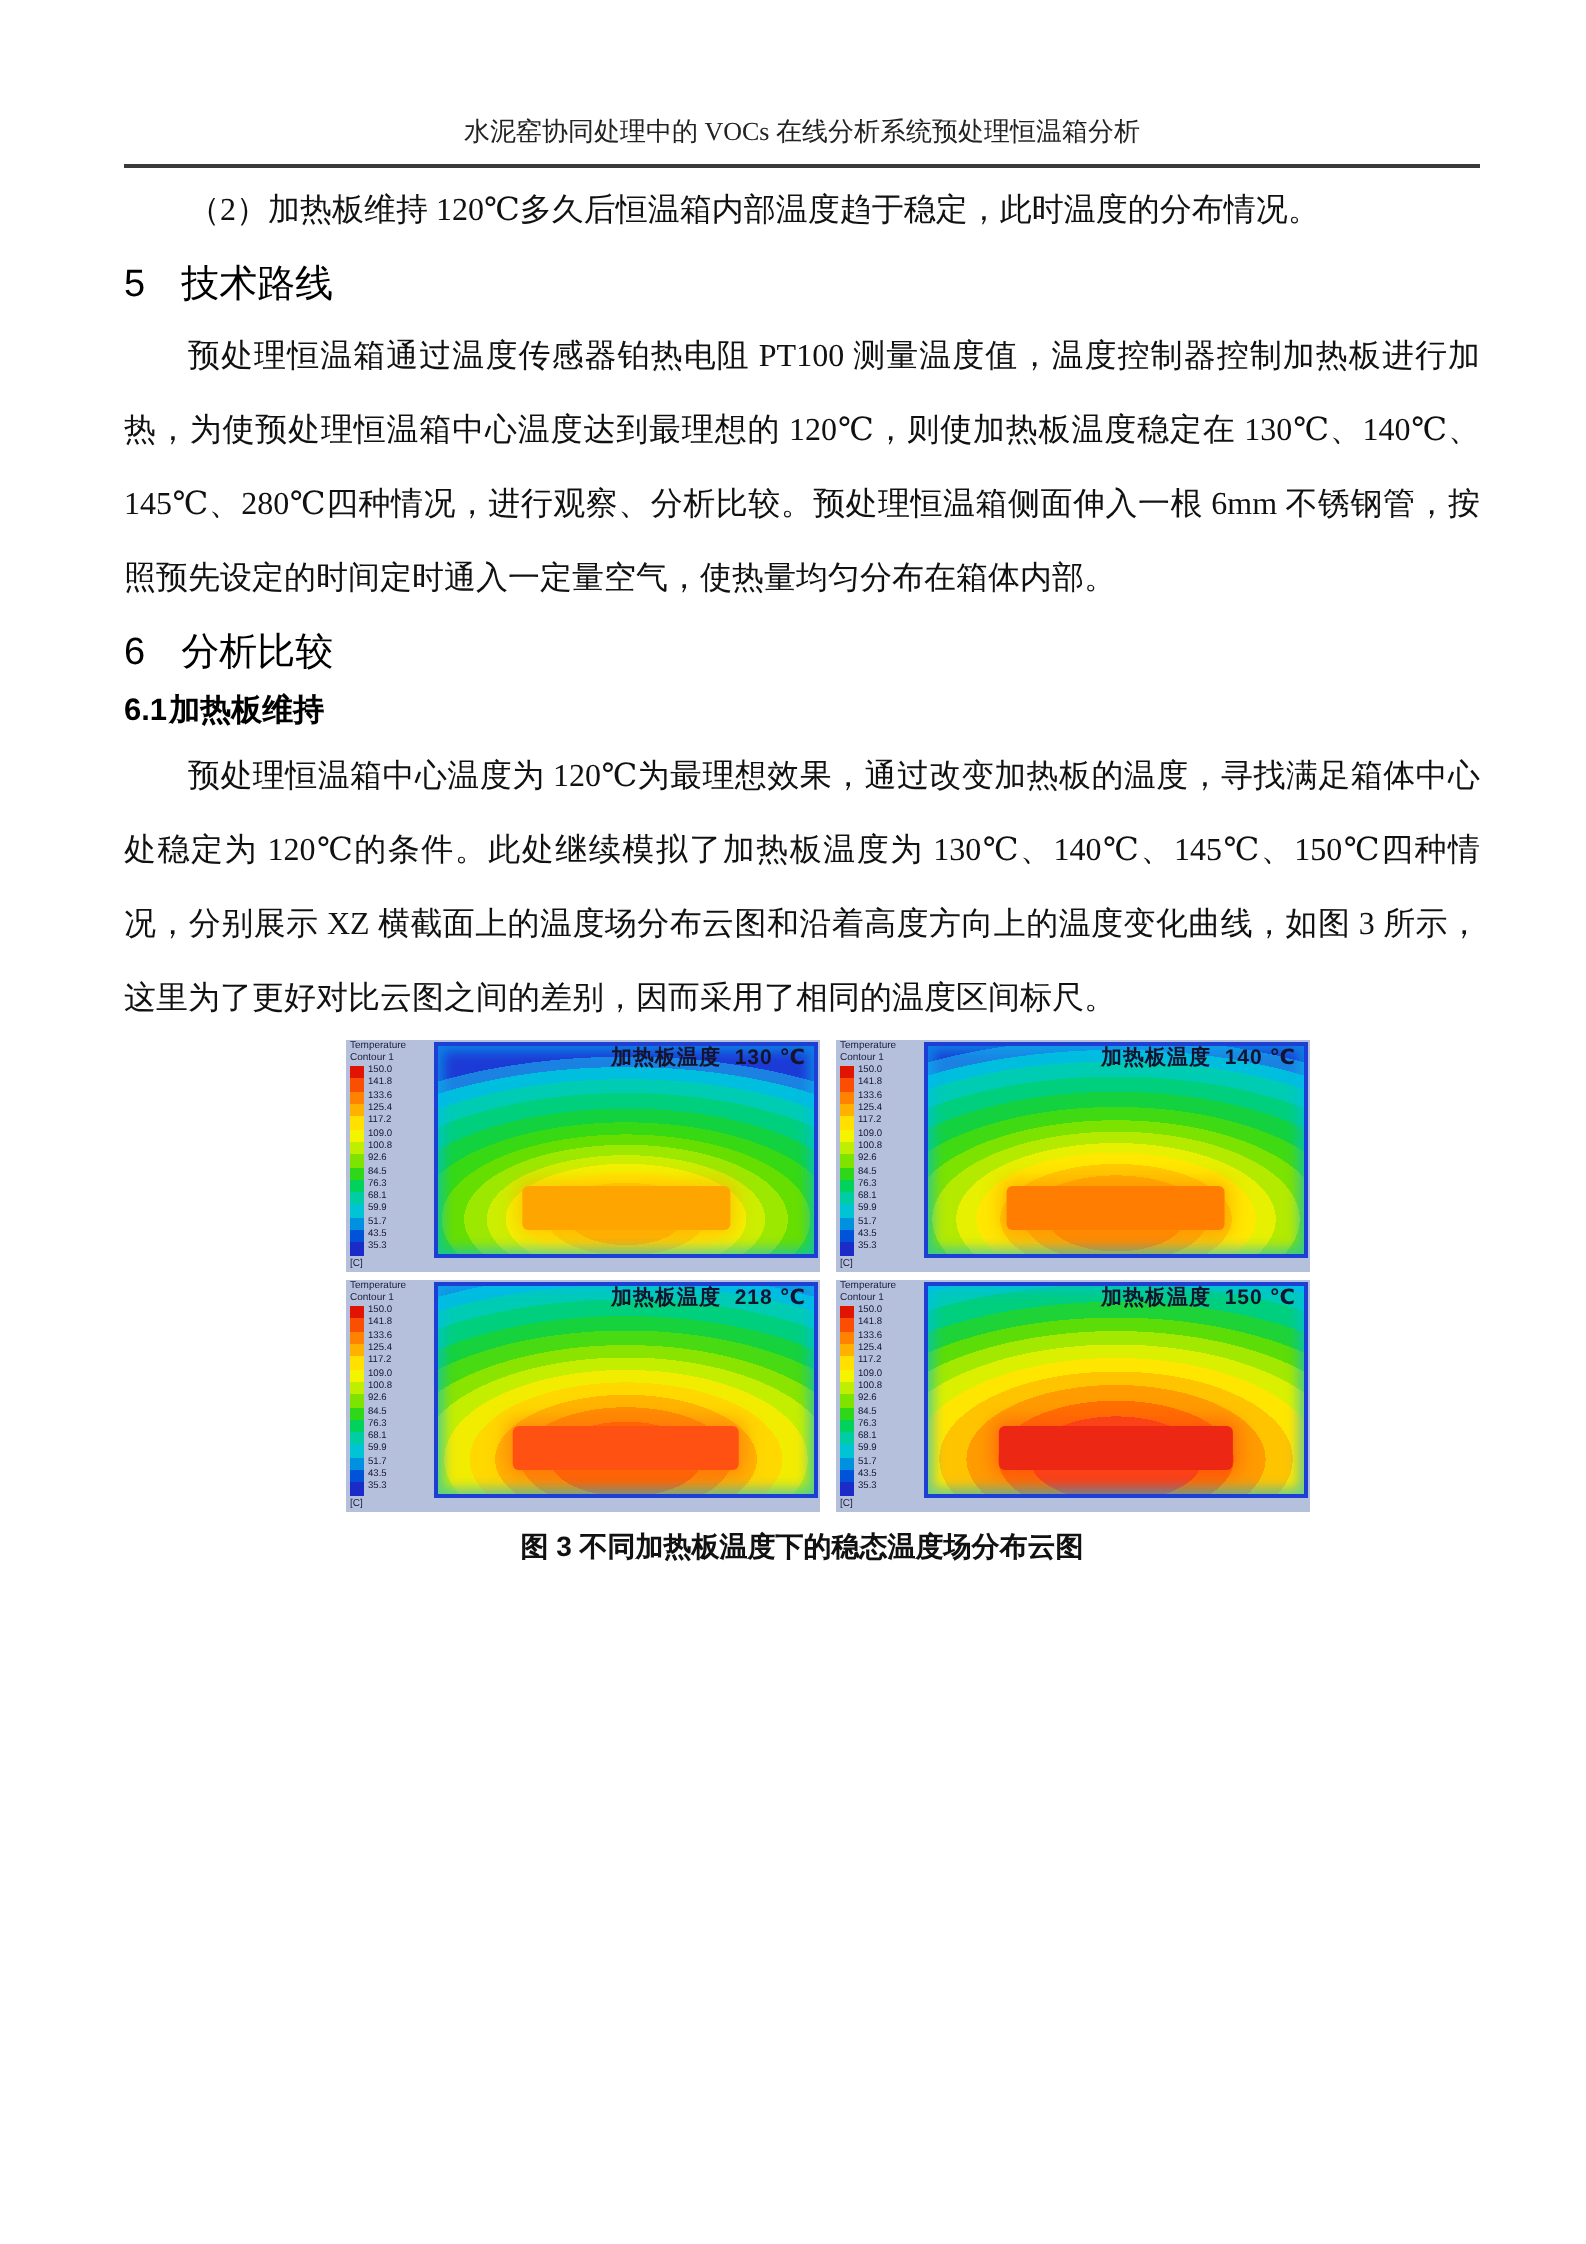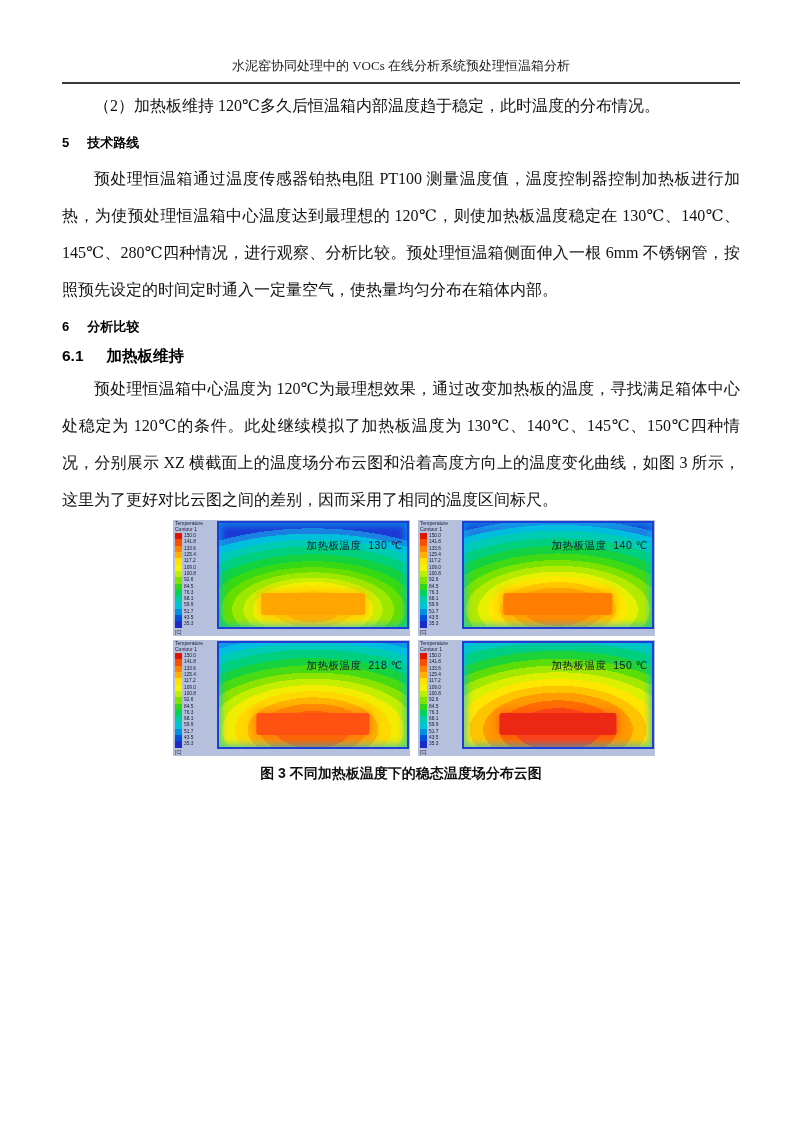--- a/index.html
+++ b/index.html
@@ -6,42 +6,42 @@
   .page{position:relative;width:793px;height:948px;background:#ffffff;overflow:hidden;
         font-family:"Liberation Serif","DejaVu Serif",serif;color:#1a1a1a;}
   .content{padding:0 53px 0 62px;}
   
   .running-title{padding-top:57px;text-align:center;font-size:13px;line-height:18px;color:#222;}
   .header-rule{margin-top:7px;border-bottom:2px solid #3a3a3a;}
   
   .par{margin:0;font-size:16px;line-height:37px;text-indent:2em;text-align:justify;color:#111;}
   .par.first{margin-top:3px;}
   .sec-h{margin:6px 0 4px;font-family:"Liberation Sans","DejaVu Sans",sans-serif;
-         font-weight:700;font-size:13px;line-height:26px;color:#000;}
+         font-weight:400;font-size:19px;line-height:26px;color:#000;}
   .sec-h .sec-num{margin-right:18px;}
   .sub-h{margin:4px 0 2px;font-family:"Liberation Sans","DejaVu Sans",sans-serif;
          font-weight:700;font-size:15.5px;line-height:24px;color:#000;}
-  .sub-h .sec-num{margin-right:23px;}
+  .sub-h .sec-num{margin-right:1px;}
   
   .figure-grid{margin:2px 0 0 111px;display:grid;grid-template-columns:237px 237px;
                grid-auto-rows:116px;gap:4px 8px;}
   .panel{position:relative;width:237px;height:116px;background:#b5c0dd;
          font-family:"Liberation Sans","DejaVu Sans",sans-serif;}
   .legend{position:absolute;left:0;top:0;bottom:0;width:44px;box-sizing:border-box;
           padding:1px 1px 1px 2px;display:flex;flex-direction:column;}
   .lg-title{font-size:5px;line-height:5.6px;color:#1c1c38;white-space:nowrap;}
   .lg-rows{margin-top:1px;display:flex;flex-direction:column;}
   .lg-row{display:flex;align-items:stretch;height:6.3px;gap:2px;}
   .sw{width:7px;flex:0 0 7px;}
   .lv{font-size:4.8px;line-height:6.3px;color:#151530;}
   .lg-unit{margin-top:auto;font-size:5px;line-height:6px;color:#1c1c38;}
   .plot{position:absolute;left:44px;top:1px;right:1px;bottom:7px;overflow:hidden;}
   .plot-frame{position:absolute;inset:0;border:2px solid #1d3fd4;
               box-shadow:inset 0 0 6px 3px rgba(0,185,240,0.55);pointer-events:none;}
-  .panel-title{position:absolute;top:18px;right:6px;font-size:10.5px;font-weight:400;
+  .panel-title{position:absolute;top:1px;right:6px;font-size:10.5px;font-weight:700;
                color:#14142e;white-space:pre;letter-spacing:0.5px;}
   .plate{position:absolute;left:50%;transform:translateX(-50%);bottom:13%;height:20%;
          border-radius:3px;}
   .fig-caption{margin-top:8px;text-align:center;font-family:"Liberation Sans","DejaVu Sans",sans-serif;
                font-weight:600;font-size:14px;line-height:18px;color:#111;}
   
   .footer{position:absolute;left:60px;width:668px;top:1046px;}
   .footer-rule{height:4px;background:#0e0e0e;border-radius:2px;}
   .footer-row{position:relative;margin-top:3px;height:16px;
               font-family:"Liberation Sans","DejaVu Sans",sans-serif;color:#111;}

